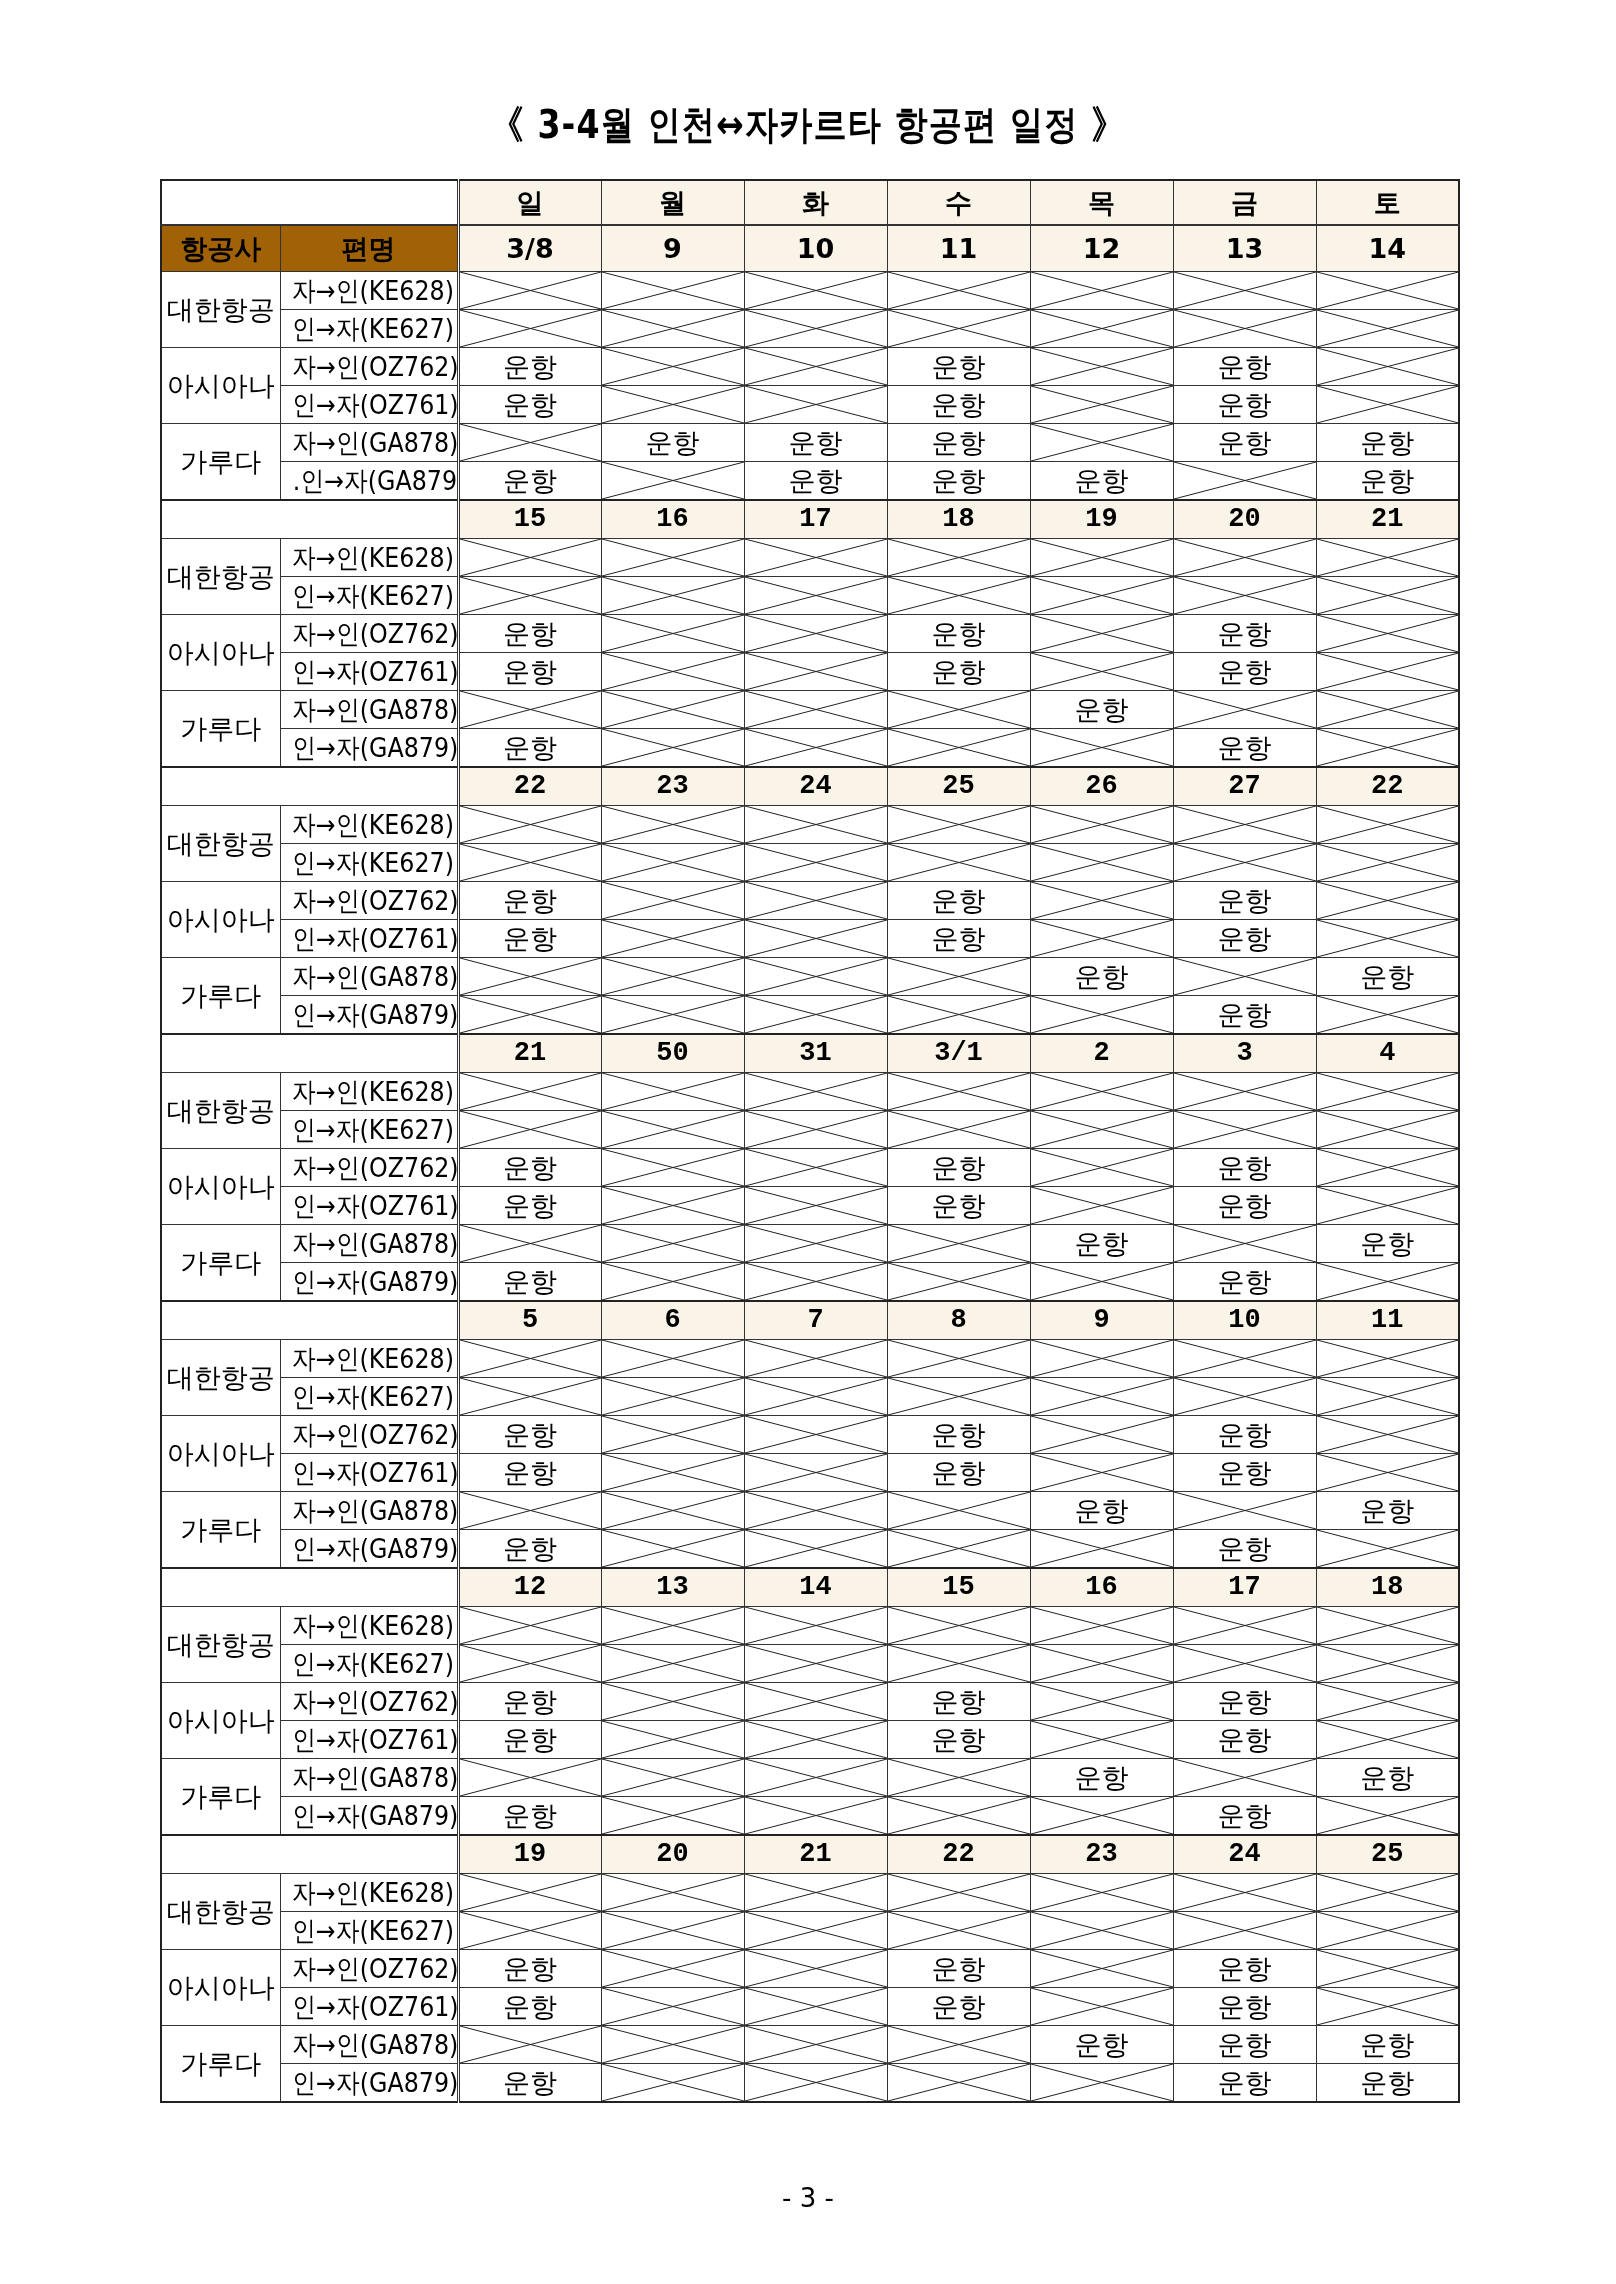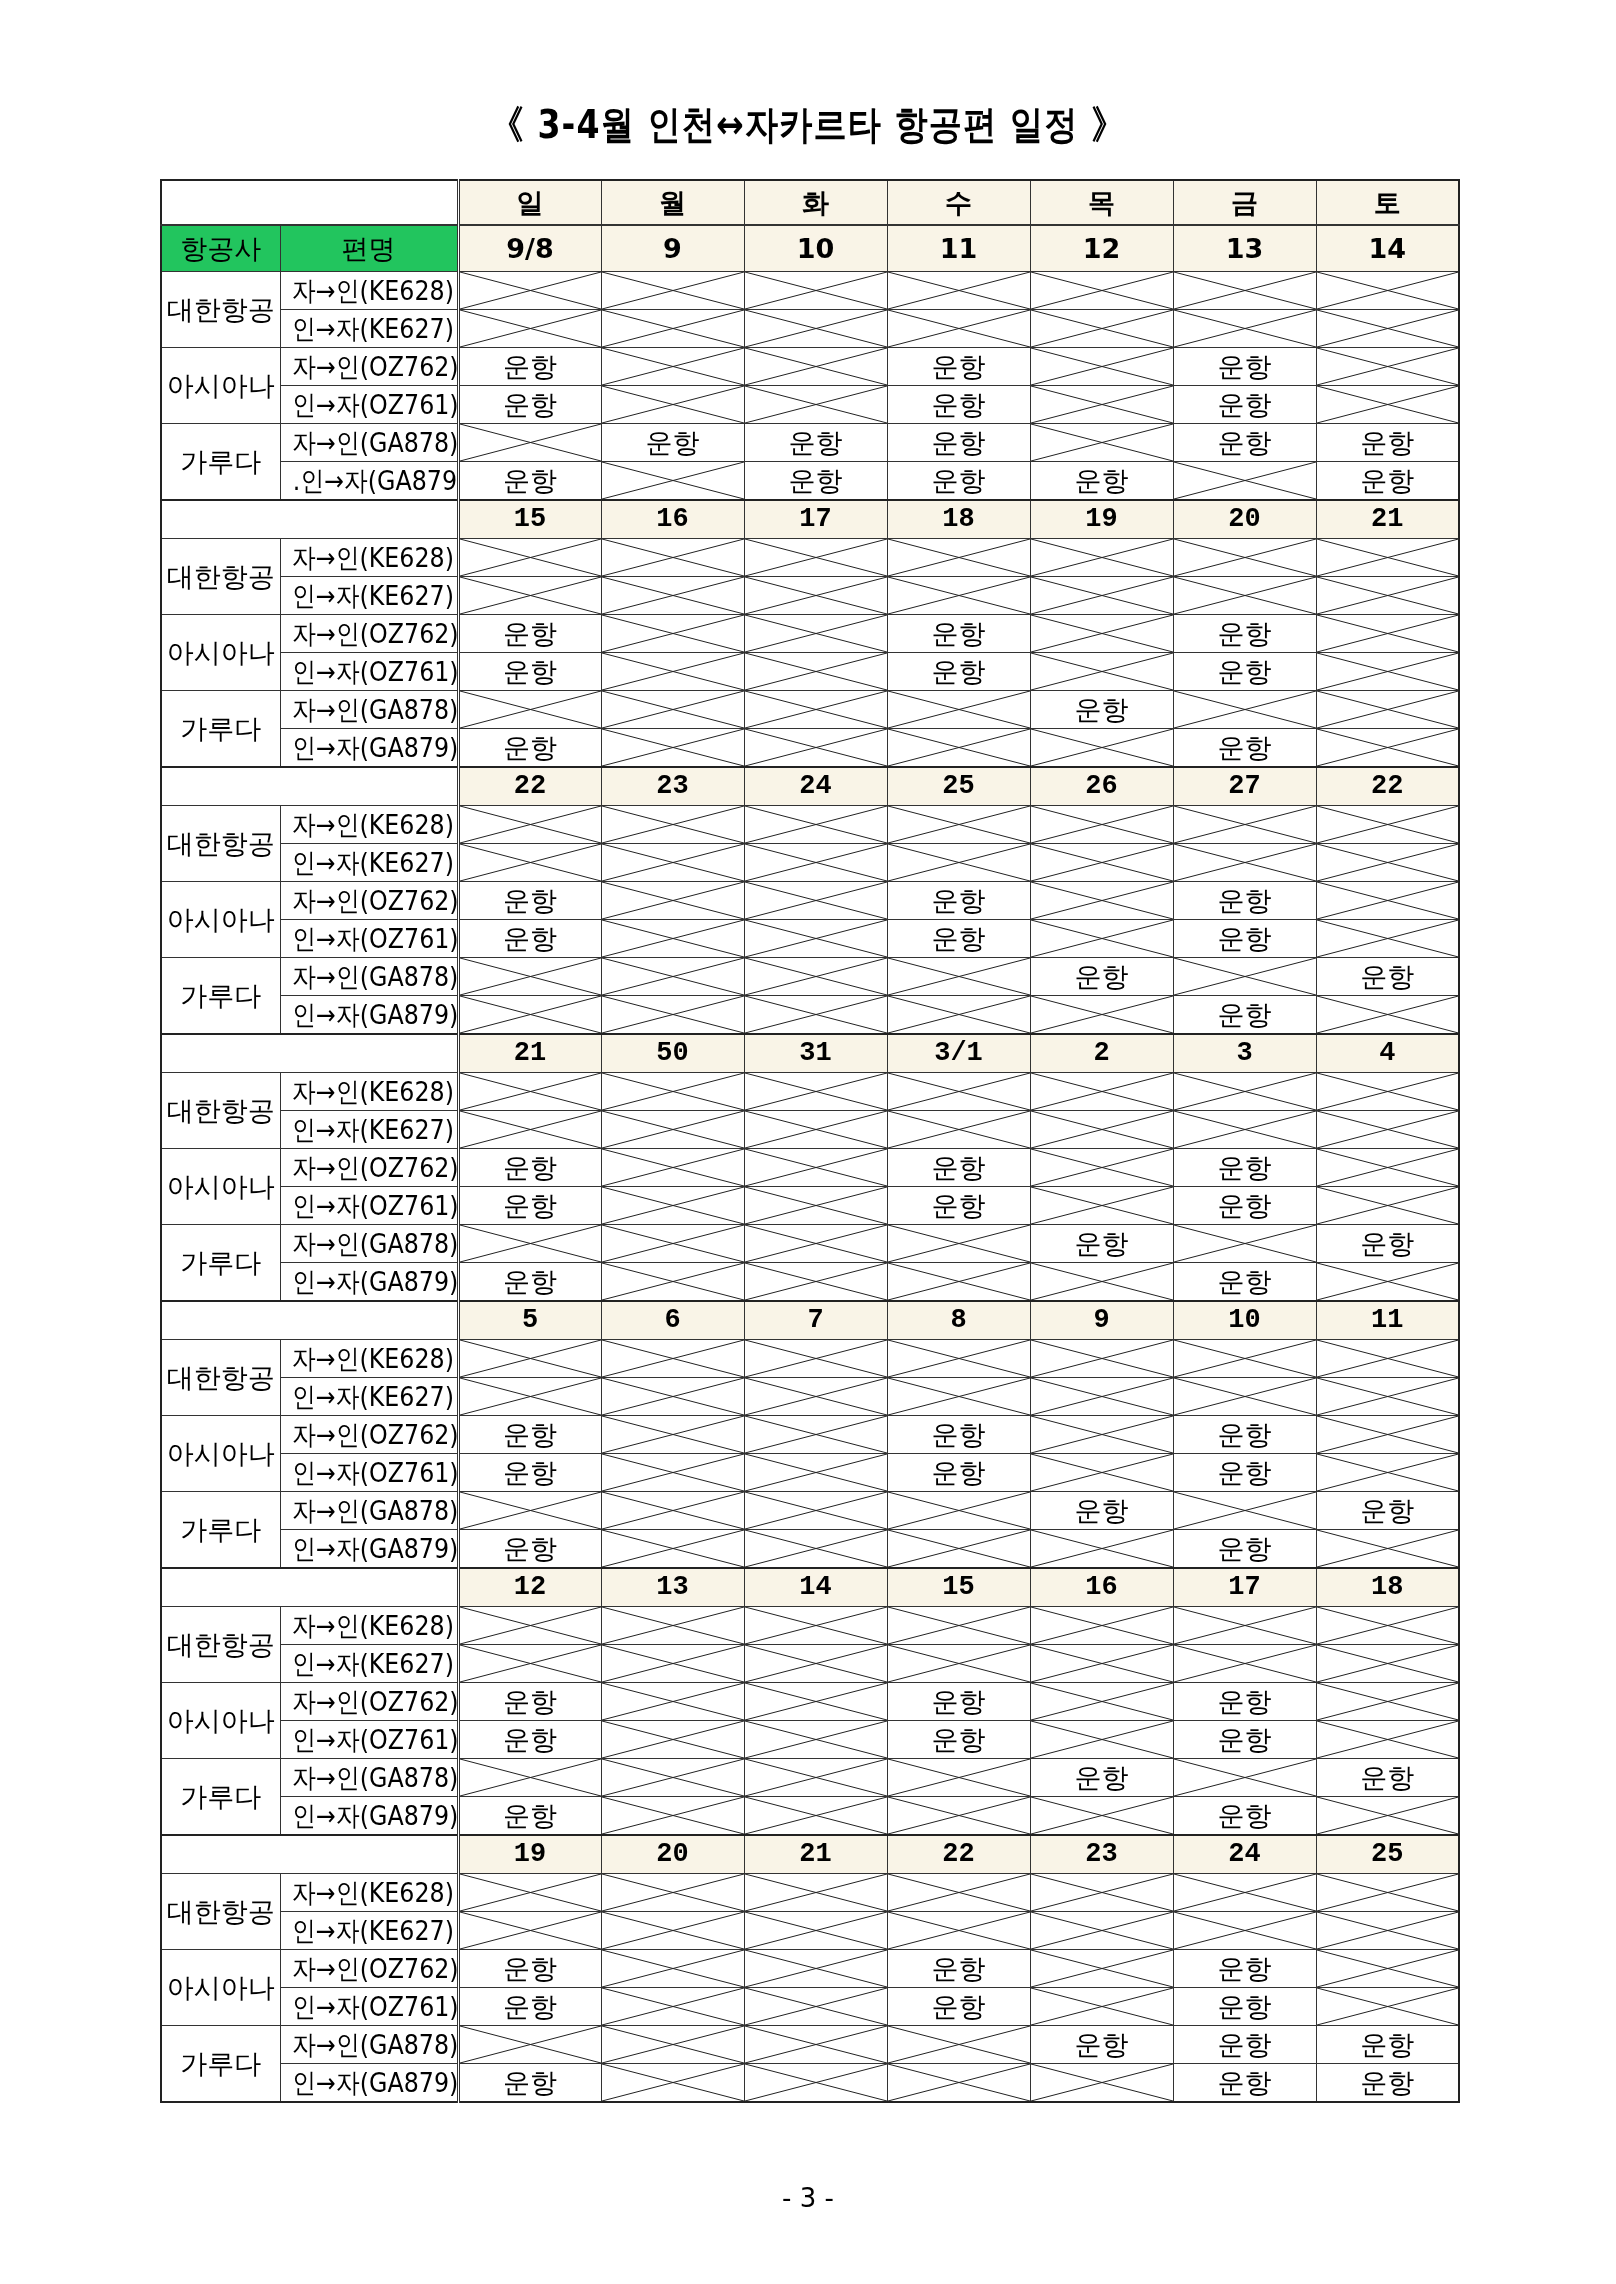--- a/index.html
+++ b/index.html
@@ -20,21 +20,21 @@
     font-size: 27px; line-height: 1;
   }
   col.c-air { width: 119px; }
   col.c-flt { width: 178px; }
   col.c-day { width: 143px; }
   tr.h1 td { height: 43px; }
   tr.h2 td { height: 45px; }
   tr.r td { height: 37px; }
   tr.wk td { height: 37px; font-family: Liberation Mono, monospace; }
   .dayhead { background: #f9f4e7; font-weight: bold; font-size: 30px; }
-  .labelhead { background: #22c55e; font-weight: normal; font-size: 29px; }
+  .labelhead { background: #a16207; font-weight: bold; font-size: 29px; }
   td.datebound { border-left: 3.3px double #333 !important; }
   tr.wk td { border-top: 2px solid #222; }
   tr.h2 td { border-top: 2.6px double #333; }
   .airline { font-size: 27px; margin-top: 24px; }
   .flight { font-size: 26px; white-space: nowrap; }
   .flight span { display: inline-block; transform: scaleX(0.88); }
   .cell-op { font-size: 29px; }
   td.x svg { position: absolute; left: 0; top: 0; width: 100%; height: 100%; }
   .footer { position: absolute; top: 2183px; left: 0; width: 1616px; text-align: center; font-size: 26px; }
 </style>
@@ -62,21 +62,21 @@
       <td class="dayhead">월</td>
       <td class="dayhead">화</td>
       <td class="dayhead">수</td>
       <td class="dayhead">목</td>
       <td class="dayhead">금</td>
       <td class="dayhead">토</td>
     </tr>
   <tr class="h2">
         <td class="labelhead">항공사</td>
         <td class="labelhead">편명</td>
-        <td class="dayhead datebound">9/8</td>
+        <td class="dayhead datebound">3/8</td>
         <td class="dayhead">9</td>
         <td class="dayhead">10</td>
         <td class="dayhead">11</td>
         <td class="dayhead">12</td>
         <td class="dayhead">13</td>
         <td class="dayhead">14</td>
       </tr>
       <tr class="r">
         <td rowspan="2" class="airline">대한항공</td>
         <td class="flight"><span>자→인(KE628)</span></td>

